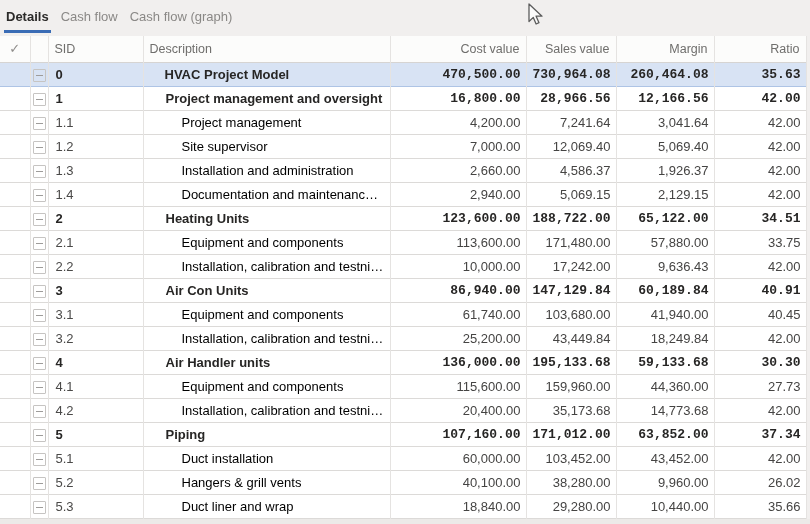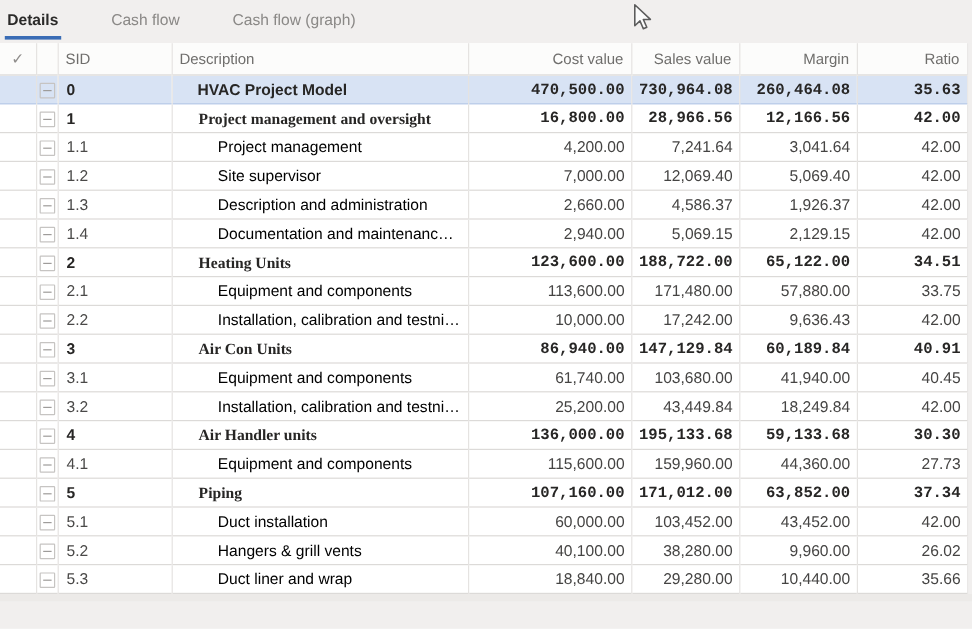--- a/index.html
+++ b/index.html
@@ -11,21 +11,21 @@
     overflow:hidden;
     -webkit-font-smoothing:antialiased;
   }
   
   .tabbar {
     height:36px;
     background:#f1efee;
     display:flex;
     align-items:flex-start;
     padding:7px 0 0 4px;
-    gap:40px;
+    gap:8px;
   }
   .tab {
     font-size:13px;
     color:#8a8886;
     padding:2px 2px 6px 2px;
     border-bottom:3px solid transparent;
     cursor:pointer;
     white-space:nowrap;
   }
   .tab.active {
@@ -65,21 +65,21 @@
     border-top:1px solid #aec4e5;
     border-bottom:1px solid #aec4e5;
   }
   td { color:#46454            4; padding:0 6px; }
   td.num { text-align:right; padding-right:5px; color:#454443; }
   tr.bold td { font-weight:700; color:#272625; }
   tr.bold td.num { color:#272625;font-family:Liberation Mono, monospace; }
   td.sid { padding-left:7px; color:#4a4948; }
   tr.bold td.sid { color:#272625; }
   td.desc { padding-left:21px; }
-  tr.lvl1 td.desc { padding-left:22px;font-family:Liberation Serif, serif; }
+  tr.lvl1 td.desc { padding-left:22px; }
   tr.lvl2 td.desc { padding-left:38px; }
   td.check-cell { padding:0; }
   
   td.exp { padding:0; text-align:center; }
   .collapse-icon {
     display:inline-block;
     width:13px; height:13px;
     border:1px solid #c6c4c2;
     border-radius:1px;
     position:relative;
@@ -183,21 +183,21 @@
         <td class="desc">Site supervisor</td>
         <td class="num">7,000.00</td>
         <td class="num">12,069.40</td>
         <td class="num">5,069.40</td>
         <td class="num">42.00</td>
       </tr>
       <tr class="lvl2">
         <td class="check-cell"></td>
         <td class="exp"><span class="collapse-icon"></span></td>
         <td class="sid">1.3</td>
-        <td class="desc">Description and administration</td>
+        <td class="desc">Installation and administration</td>
         <td class="num">2,660.00</td>
         <td class="num">4,586.37</td>
         <td class="num">1,926.37</td>
         <td class="num">42.00</td>
       </tr>
       <tr class="lvl2">
         <td class="check-cell"></td>
         <td class="exp"><span class="collapse-icon"></span></td>
         <td class="sid">1.4</td>
         <td class="desc">Documentation and maintenance ...</td>
@@ -279,20 +279,30 @@
       <tr class="lvl2">
         <td class="check-cell"></td>
         <td class="exp"><span class="collapse-icon"></span></td>
         <td class="sid">4.1</td>
         <td class="desc">Equipment and components</td>
         <td class="num">115,600.00</td>
         <td class="num">159,960.00</td>
         <td class="num">44,360.00</td>
         <td class="num">27.73</td>
       </tr>
+      <tr class="lvl2">
+        <td class="check-cell"></td>
+        <td class="exp"><span class="collapse-icon"></span></td>
+        <td class="sid">4.2</td>
+        <td class="desc">Installation, calibration and testning</td>
+        <td class="num">20,400.00</td>
+        <td class="num">35,173.68</td>
+        <td class="num">14,773.68</td>
+        <td class="num">42.00</td>
+      </tr>
       <tr class="lvl1 bold group">
         <td class="check-cell"></td>
         <td class="exp"><span class="collapse-icon"></span></td>
         <td class="sid">5</td>
         <td class="desc">Piping</td>
         <td class="num">107,160.00</td>
         <td class="num">171,012.00</td>
         <td class="num">63,852.00</td>
         <td class="num">37.34</td>
       </tr>

